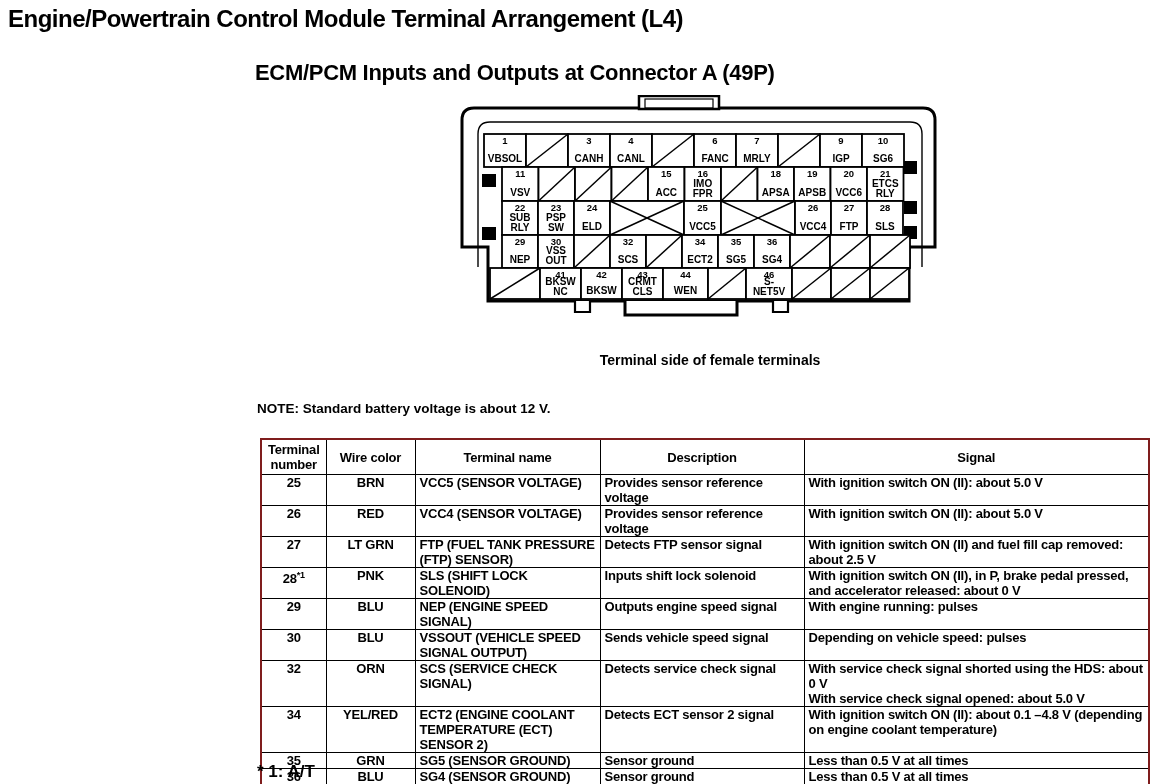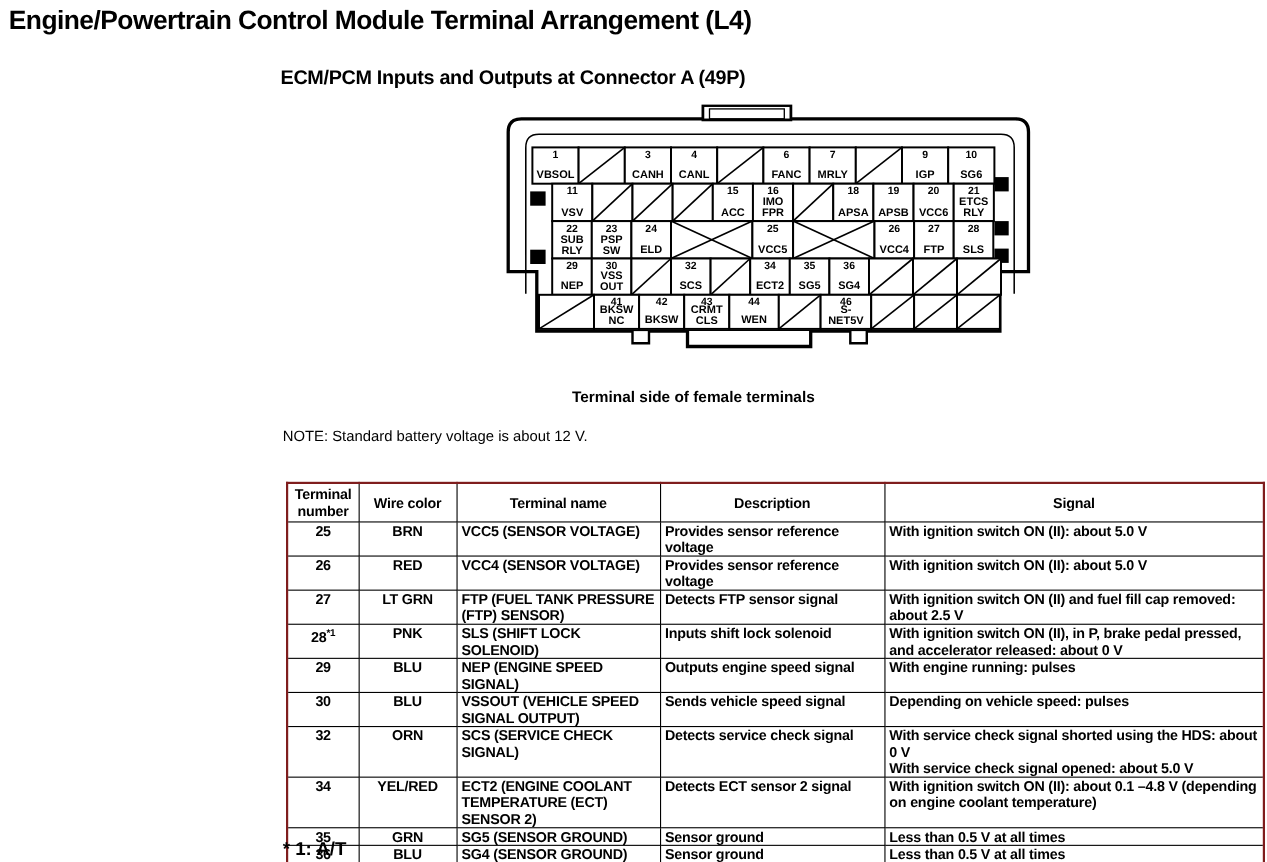--- a/index.html
+++ b/index.html
@@ -7,29 +7,29 @@
     width:1152px;height:784px;position:relative;background:#fff;color:#000;
     font-family:"Liberation Sans","DejaVu Sans",sans-serif;
     -webkit-font-smoothing:antialiased;
   }
   .page-title{
     position:absolute;left:8px;top:5px;margin:0;
     font-size:24px;font-weight:bold;letter-spacing:-0.5px;white-space:nowrap;
   }
   .diagram-title{
     position:absolute;left:255px;top:60px;margin:0;
-    font-size:18px;font-weight:bold;letter-spacing:-0.3px;white-space:nowrap;
+    font-size:22px;font-weight:bold;letter-spacing:-0.3px;white-space:nowrap;
   }
   .connector{position:absolute;left:455px;top:95px;width:495px;height:235px;}
   .diagram-caption{
-    position:absolute;left:520px;top:352px;width:380px;text-align:left;
+    position:absolute;left:520px;top:352px;width:380px;text-align:center;
     font-size:14px;font-weight:bold;
   }
   .note-text{
-    position:absolute;left:257px;top:389px;font-size:13.5px;font-weight:normal;
+    position:absolute;left:257px;top:401px;font-size:13.5px;font-weight:bold;
   }
   table.terminal-table{
     position:absolute;left:260px;top:438px;width:888px;
     border-collapse:collapse;table-layout:fixed;
     font-size:13px;font-weight:bold;letter-spacing:-0.2px;
     border:2px solid #7f1d1d;
   }
   .terminal-table th{
     border:1px solid #000;text-align:center;vertical-align:middle;
     padding:1px 2px;height:32px;line-height:15px;font-size:13px;

